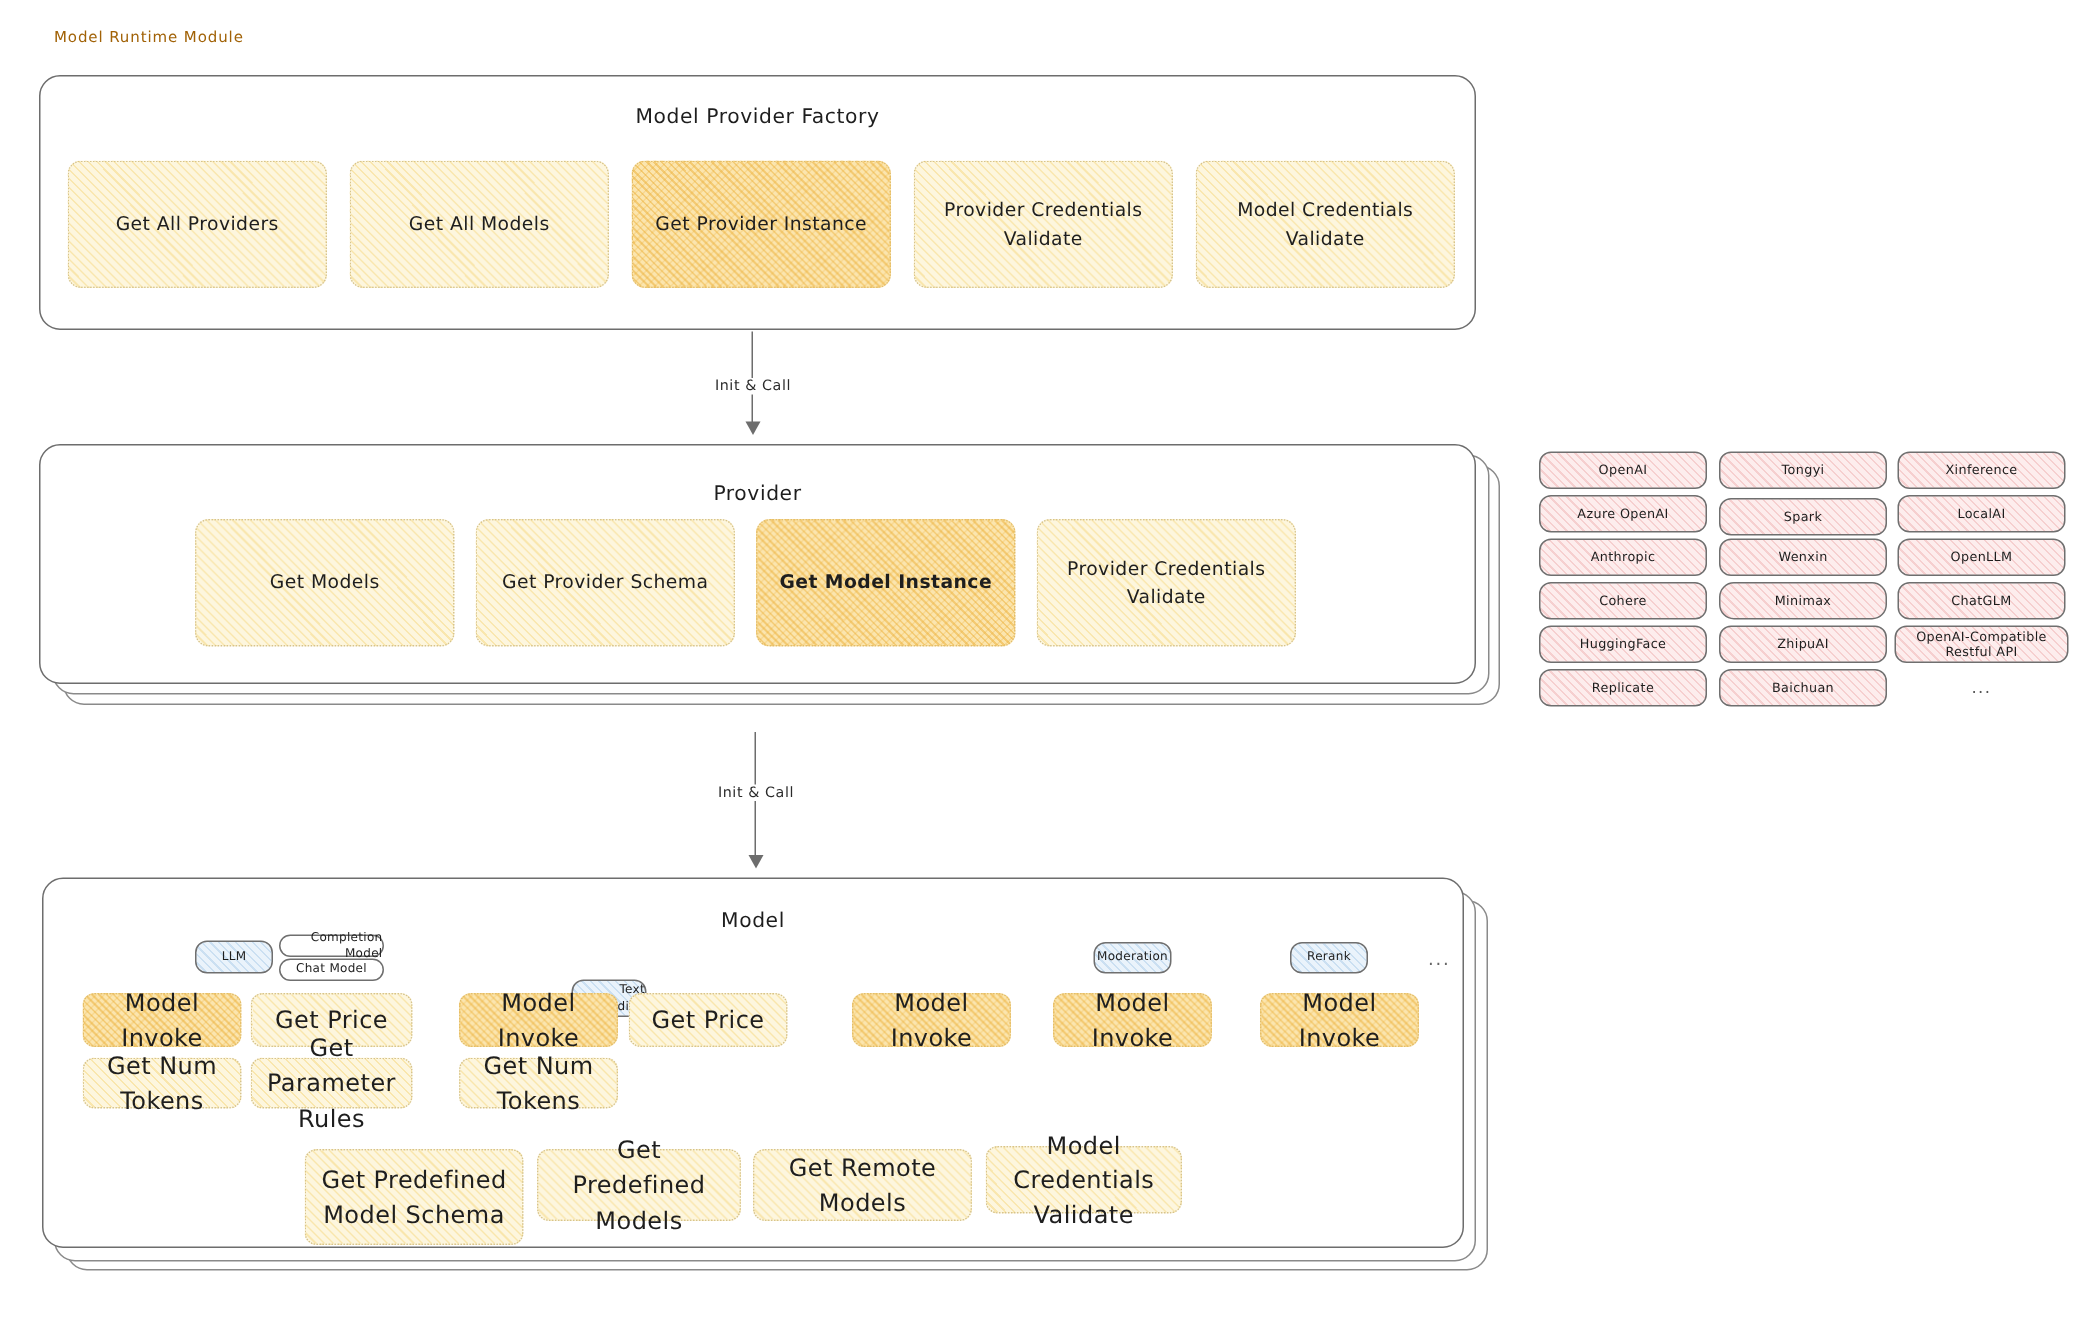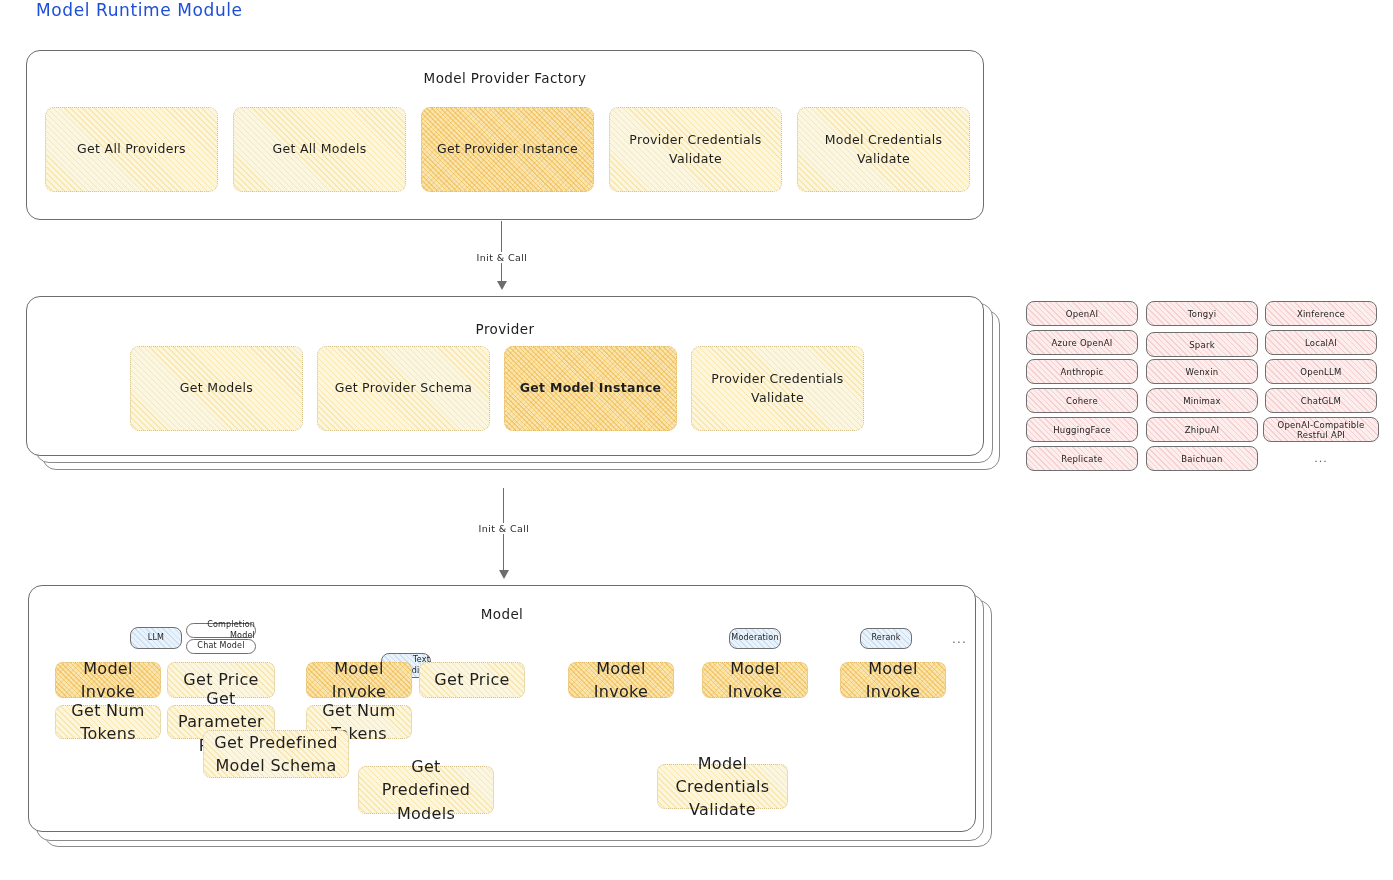--- a/index.html
+++ b/index.html
@@ -5,22 +5,22 @@
   html,body{margin:0;padding:0;background:#ffffff;}
   body{
     width:1393px;height:880px;position:relative;overflow:hidden;
     font-family:"DejaVu Sans","Liberation Sans",sans-serif;
     color:#1e1e1e;
   }
   .canvas{position:absolute;inset:0;}
 
   
   #page-title{
-    position:absolute;left:36px;top:0;
-    font-size:17px;letter-spacing:.6px;color:#1d4ed8;
+    position:absolute;left:36px;top:20px;
+    font-size:10px;letter-spacing:.6px;color:#a16207;
   }
 
   
   .panel{
     position:absolute;
     background:#ffffff;
     border:1.3px solid #6d6d6d;
     border-radius:14px;
     box-sizing:border-box;
   }
@@ -194,17 +194,18 @@
   <div class="mbox strong small" style="left:568px;top:662px;width:106px;height:36px;">Model Invoke</div>
 
   <div class="tag" style="left:729px;top:628px;width:52px;height:21px;">Moderation</div>
   <div class="mbox strong small" style="left:702px;top:662px;width:106px;height:36px;">Model Invoke</div>
 
   <div class="tag" style="left:860px;top:628px;width:52px;height:21px;">Rerank</div>
   <div class="mbox strong small" style="left:840px;top:662px;width:106px;height:36px;">Model Invoke</div>
 
   <div class="ellipsis" style="left:952px;top:632px;">...</div>
 
-  <div class="mbox small" style="left:203px;top:730px;width:146px;height:48px;">Get Predefined Model Schema</div>
+  <div class="mbox small" style="left:203px;top:766px;width:146px;height:64px;">Get Predefined Model Schema</div>
   <div class="mbox small" style="left:358px;top:766px;width:136px;height:48px;">Get Predefined Models</div>
+  <div class="mbox small" style="left:502px;top:766px;width:146px;height:48px;">Get Remote Models</div>
   <div class="mbox small" style="left:657px;top:764px;width:131px;height:45px;">Model Credentials Validate</div>
 
 </div>
 
 </body></html>

